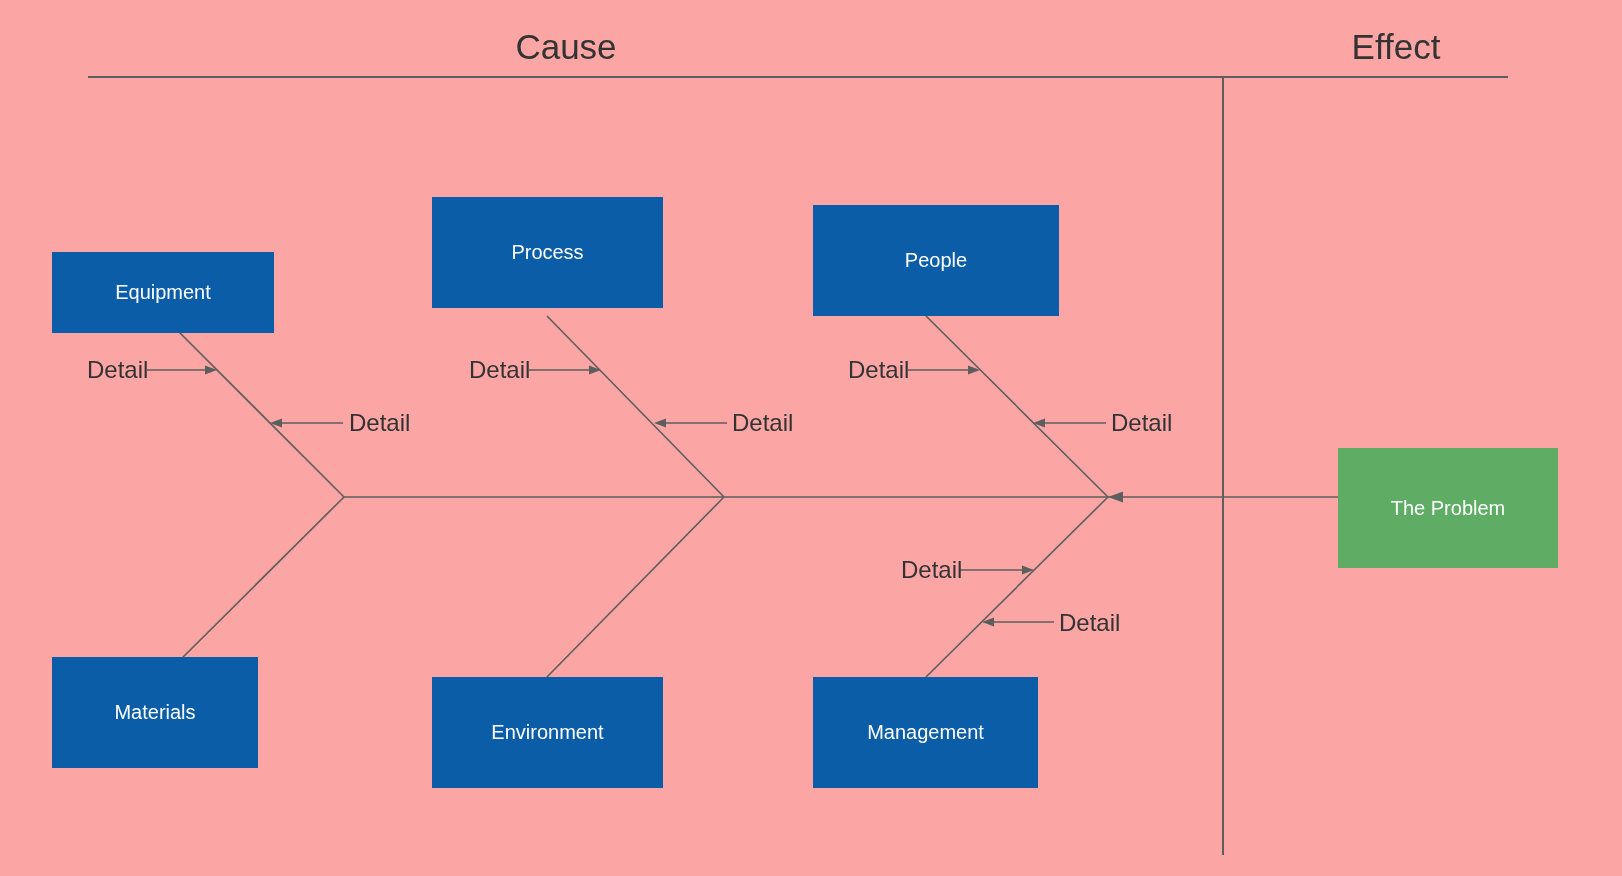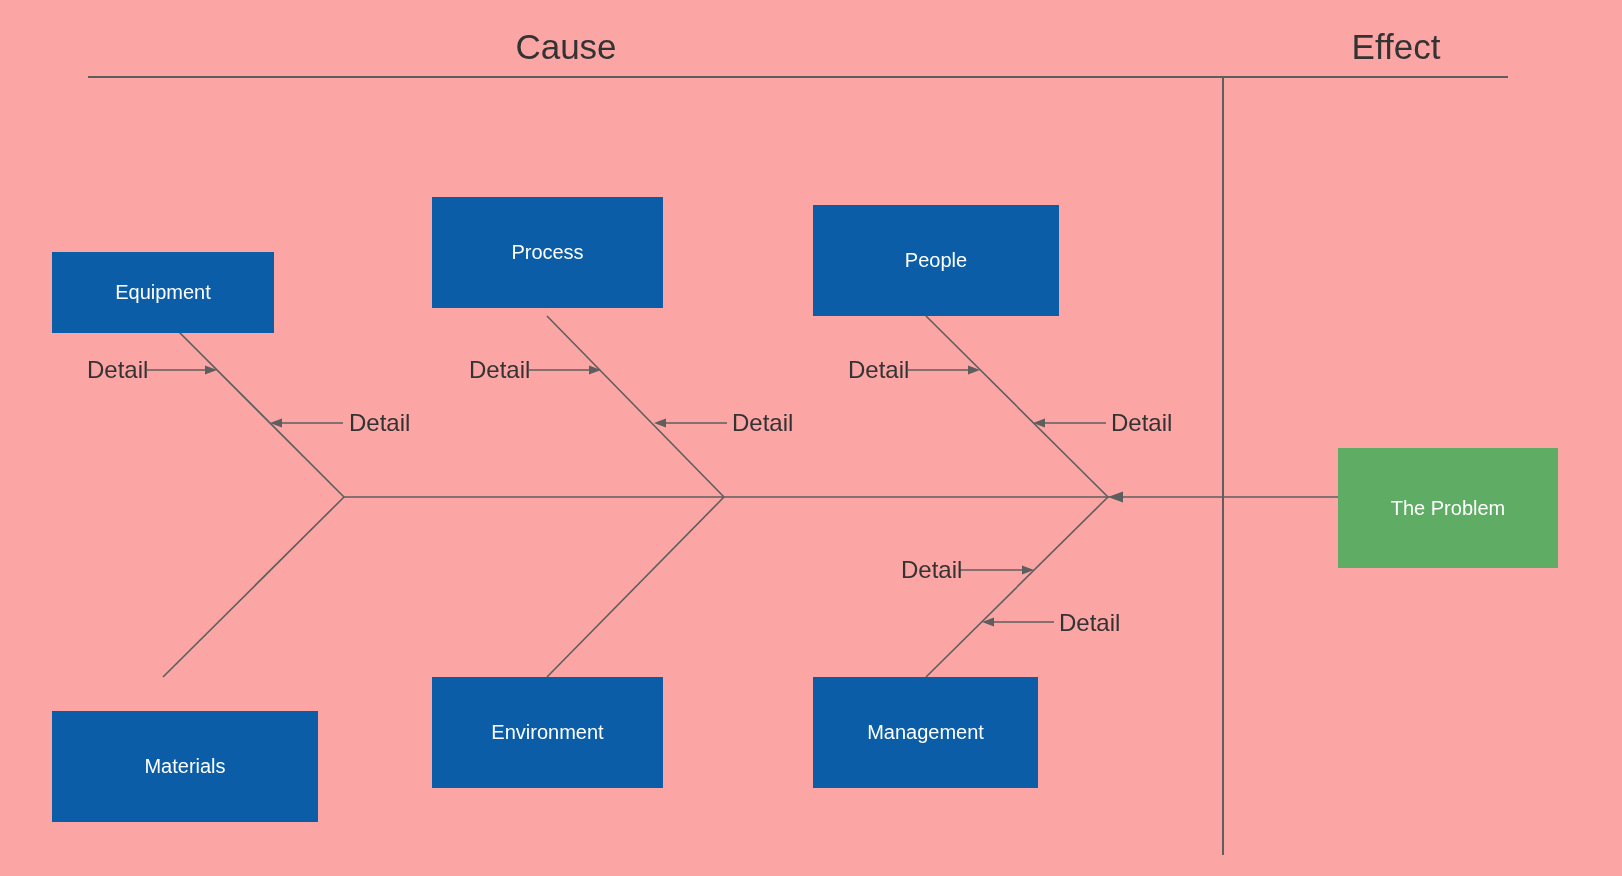--- a/index.html
+++ b/index.html
@@ -73,21 +73,21 @@
   <div class="box cat" style="left:52px;top:205px;width:222px;height:81px;margin-top:47px;">
     <span>Equipment</span>
   </div>
   <div class="box cat" style="left:432px;top:197px;width:231px;height:111px;">
     <span>Process</span>
   </div>
   <div class="box cat" style="left:813px;top:205px;width:246px;height:111px;">
     <span>People</span>
   </div>
 
-  <div class="box cat" style="left:52px;top:711px;width:266px;height:111px;">
+  <div class="box cat" style="left:52px;top:657px;width:206px;height:111px;">
     <span>Materials</span>
   </div>
   <div class="box cat" style="left:813px;top:677px;width:225px;height:111px;">
     <span>Management</span>
   </div>
   <div class="box cat" style="left:432px;top:677px;width:231px;height:111px;">
     <span>Environment</span>
   </div>
 
   <div class="box problem" style="left:1330px;top:448px;width:220px;height:120px;margin-left:8px;">

